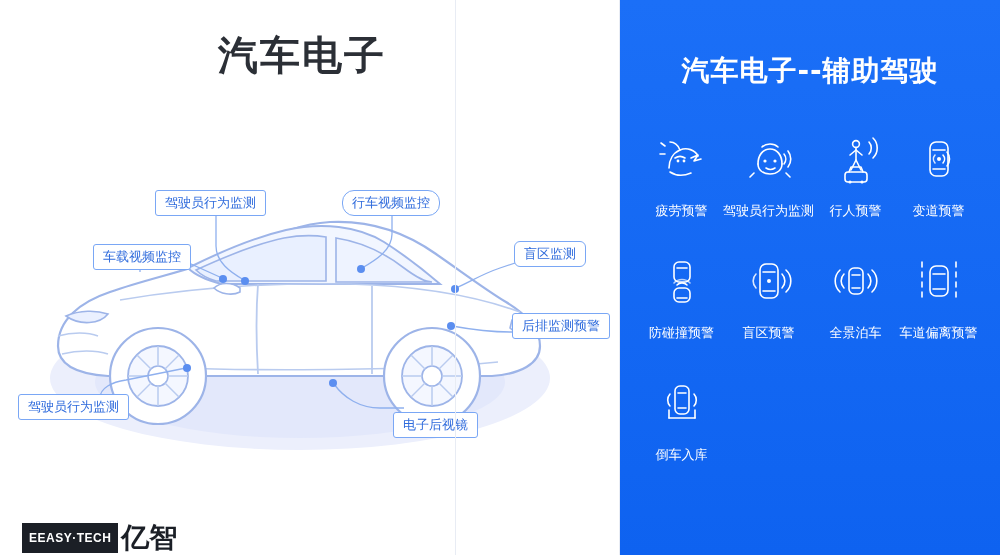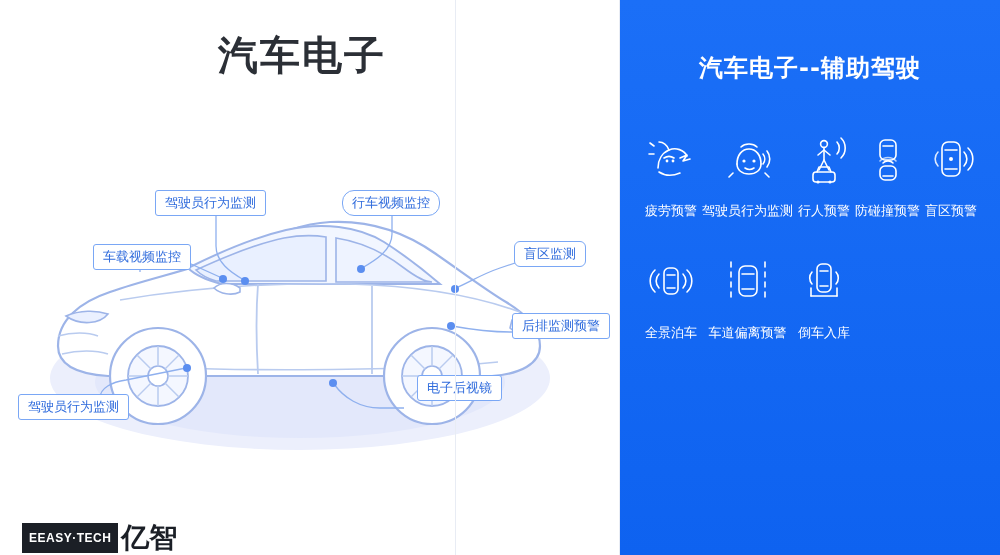--- a/index.html
+++ b/index.html
@@ -64,26 +64,26 @@
   }
 
   
   .right{
     position:absolute;left:620px;top:0;width:380px;height:555px;
     background:#1268f5;
     background:linear-gradient(180deg,#1b6ff7 0%,#0e62f0 100%);
   }
   .right-title{
     position:absolute;left:0;top:52px;width:380px;text-align:center;
-    color:#ffffff;font-size:24px;font-weight:bold;letter-spacing:1px;
+    color:#ffffff;font-size:28px;font-weight:bold;letter-spacing:1px;
     font-family:"DejaVu Sans","Liberation Sans",sans-serif;
   }
   .grid{
     position:absolute;left:20px;top:128px;width:340px;
-    display:grid;grid-template-columns:repeat(5,1fr);
+    display:grid;grid-template-columns:repeat(4,1fr);
     row-gap:30px;
   }
   .cell{display:flex;flex-direction:column;align-items:center;}
   .cell .ic{width:62px;height:62px;display:block;}
   .cell .cap{
     margin-top:12px;color:#ffffff;font-size:13px;white-space:nowrap;
     font-family:"DejaVu Sans","Liberation Sans",sans-serif;
   }
 </style>
 </head>
@@ -175,21 +175,21 @@
         </g>
       </svg>
     </div>
 
     <div class="tag" style="left:155px;top:190px;">驾驶员行为监测</div>
     <div class="tag" style="left:342px;top:190px;border-radius:12px;">行车视频监控</div>
     <div class="tag" style="left:93px;top:244px;">车载视频监控</div>
     <div class="tag" style="left:514px;top:241px;border-radius:6px;">盲区监测</div>
     <div class="tag" style="left:512px;top:313px;">后排监测预警</div>
     <div class="tag" style="left:18px;top:394px;">驾驶员行为监测</div>
-    <div class="tag" style="left:393px;top:375px;margin-left:24px;">电子后视镜</div>
+    <div class="tag" style="left:393px;top:412px;">电子后视镜</div>
 
     <div class="divider"></div>
     <div class="divider2"></div>
 
     <div class="logo">
       <div class="logo-badge">EEASY·TECH</div>
       <div class="logo-cn">亿智</div>
     </div>
   </div>
 
@@ -242,20 +242,34 @@
             <path d="M24,44 l2,-5 h10 l2,5"></path>
             <circle cx="25" cy="54" r="1.6" fill="#ffffff" stroke="none"></circle>
             <circle cx="37" cy="54" r="1.6" fill="#ffffff" stroke="none"></circle>
             <path d="M44,14 a9,9 0 0 1 0,12"></path>
             <path d="M48,10 a14,14 0 0 1 0,20"></path>
           </svg>
         </span>
         <span class="cap">行人预警</span>
       </div>
 
+      <div class="cell">
+        <span class="ic">
+          <svg viewBox="0 0 62 62" width="62" height="62" fill="none" stroke="#ffffff" stroke-width="1.6" stroke-linecap="round" stroke-linejoin="round">
+            <rect x="22" y="14" width="18" height="34" rx="6"></rect>
+            <path d="M25,22 h12"></path>
+            <path d="M25,41 h12"></path>
+            <circle cx="31" cy="31" r="2" fill="#ffffff" stroke="none"></circle>
+            <path d="M35,27 a6,6 0 0 1 0,8"></path>
+            <path d="M39,24 a11,11 0 0 1 0,14"></path>
+            <path d="M27,27 a6,6 0 0 0 0,8" opacity=".85"></path>
+          </svg>
+        </span>
+        <span class="cap">变道预警</span>
+      </div>
 
       <div class="cell">
         <span class="ic">
           <svg viewBox="0 0 62 62" width="62" height="62" fill="none" stroke="#ffffff" stroke-width="1.6" stroke-linecap="round" stroke-linejoin="round">
             <rect x="23" y="12" width="16" height="20" rx="5"></rect>
             <path d="M26,18 h10"></path>
             <rect x="23" y="38" width="16" height="14" rx="5"></rect>
             <path d="M26,48 h10"></path>
             <path d="M26,35 a7,7 0 0 1 10,0"></path>
             <path d="M23,33 a11,11 0 0 1 16,0" opacity=".7"></path>

